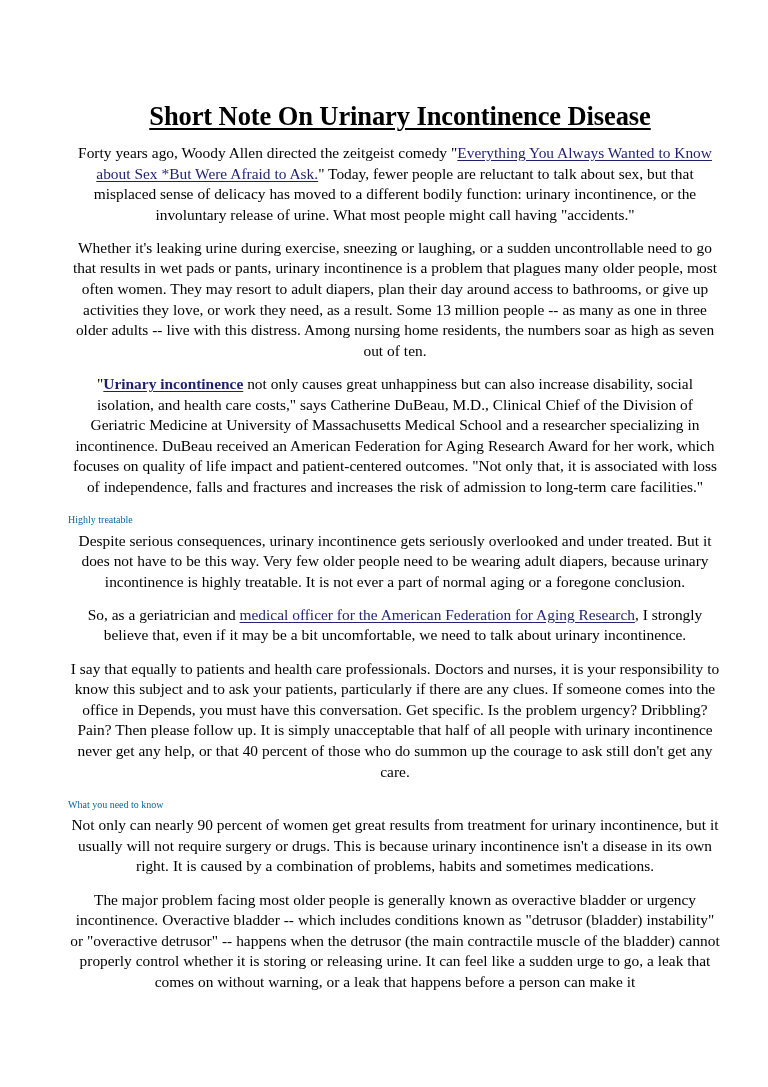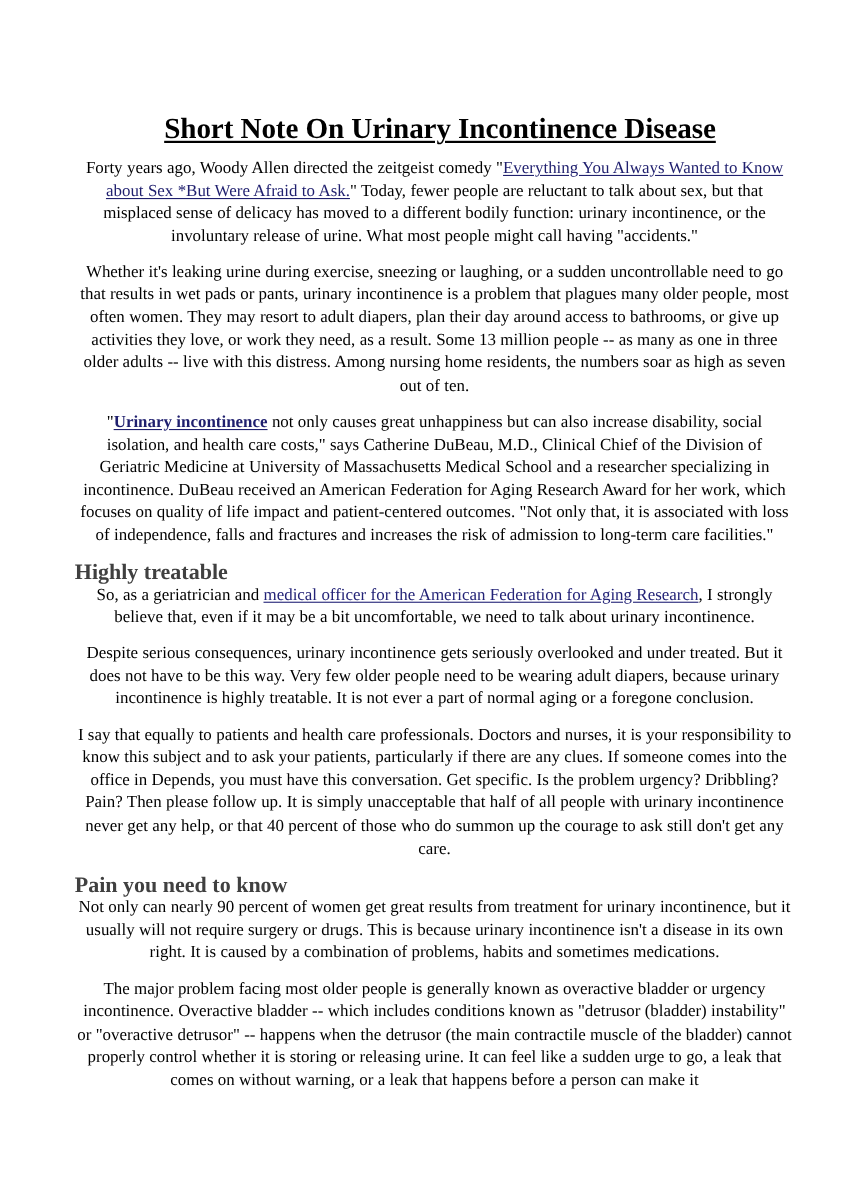--- a/index.html
+++ b/index.html
@@ -53,24 +53,24 @@
     line-height: 20.6px;
     text-align: center;
     color: #000000;
     word-spacing: 0.1px;
   }
   p.para:last-child {
     margin-bottom: 0;
   }
   .subhead {
     margin: 0 0 0 0;
-    font-size: 20px;
+    font-size: 10px;
     line-height: 20.6px;
-    font-weight: bold;
-    color: #404040;
+    font-weight: normal;
+    color: #0369a1;
   }
   .tight-follow {
     margin-top: 0;
   }
   a.doclink {
     color: #1f1f6e;
     text-decoration: underline;
     text-underline-offset: 2px;
   }
   a.doclink.bold {
@@ -92,27 +92,27 @@
 
   <div class="body-area">
 
     <p class="para"><span>Forty years ago, Woody Allen directed the zeitgeist comedy "</span><a class="doclink" href="#">Everything You Always Wanted to Know about Sex *But Were Afraid to Ask.</a><span>" Today, fewer people are reluctant to talk about sex, but that misplaced sense of delicacy has moved to a different bodily function: urinary incontinence, or the involuntary release of urine. What most people might call having "accidents."</span></p>
 
     <p class="para">Whether it's leaking urine during exercise, sneezing or laughing, or a sudden uncontrollable need to go that results in wet pads or pants, urinary incontinence is a problem that plagues many older people, most often women. They may resort to adult diapers, plan their day around access to bathrooms, or give up activities they love, or work they need, as a result. Some 13 million people -- as many as one in three older adults -- live with this distress. Among nursing home residents, the numbers soar as high as seven out of ten.</p>
 
     <p class="para"><span>"</span><a class="doclink bold" href="#">Urinary incontinence</a><span> not only causes great unhappiness but can also increase disability, social isolation, and health care costs," says Catherine DuBeau, M.D., Clinical Chief of the Division of Geriatric Medicine at University of Massachusetts Medical School and a researcher specializing in incontinence. DuBeau received an American Federation for Aging Research Award for her work, which focuses on quality of life impact and patient-centered outcomes. "Not only that, it is associated with loss of independence, falls and fractures and increases the risk of admission to long-term care facilities."</span></p>
 
     <div class="subhead">Highly treatable</div>
+    <p class="para tight-follow">Despite serious consequences, urinary incontinence gets seriously overlooked and under treated. But it does not have to be this way. Very few older people need to be wearing adult diapers, because urinary incontinence is highly treatable. It is not ever a part of normal aging or a foregone conclusion.</p>
+
     <p class="para"><span>So, as a geriatrician and </span><a class="doclink plainish" href="#">medical officer for the American Federation for Aging Research</a><span>, I strongly believe that, even if it may be a bit uncomfortable, we need to talk about urinary incontinence.</span></p>
-
-    <p class="para tight-follow">Despite serious consequences, urinary incontinence gets seriously overlooked and under treated. But it does not have to be this way. Very few older people need to be wearing adult diapers, because urinary incontinence is highly treatable. It is not ever a part of normal aging or a foregone conclusion.</p>
 
     <p class="para">I say that equally to patients and health care professionals. Doctors and nurses, it is your responsibility to know this subject and to ask your patients, particularly if there are any clues. If someone comes into the office in Depends, you must have this conversation. Get specific. Is the problem urgency? Dribbling? Pain? Then please follow up. It is simply unacceptable that half of all people with urinary incontinence never get any help, or that 40 percent of those who do summon up the courage to ask still don't get any care.</p>
 
 
-    <div class="subhead">Pain you need to know</div>
+    <div class="subhead">What you need to know</div>
     <p class="para tight-follow">Not only can nearly 90 percent of women get great results from treatment for urinary incontinence, but it usually will not require surgery or drugs. This is because urinary incontinence isn't a disease in its own right. It is caused by a combination of problems, habits and sometimes medications.</p>
 
 
     <p class="para">The major problem facing most older people is generally known as overactive bladder or urgency incontinence. Overactive bladder -- which includes conditions known as "detrusor (bladder) instability" or "overactive detrusor" -- happens when the detrusor (the main contractile muscle of the bladder) cannot properly control whether it is storing or releasing urine. It can feel like a sudden urge to go, a leak that comes on without warning, or a leak that happens before a person can make it</p>
 
   </div>
 </div>
 
 </body></html>

